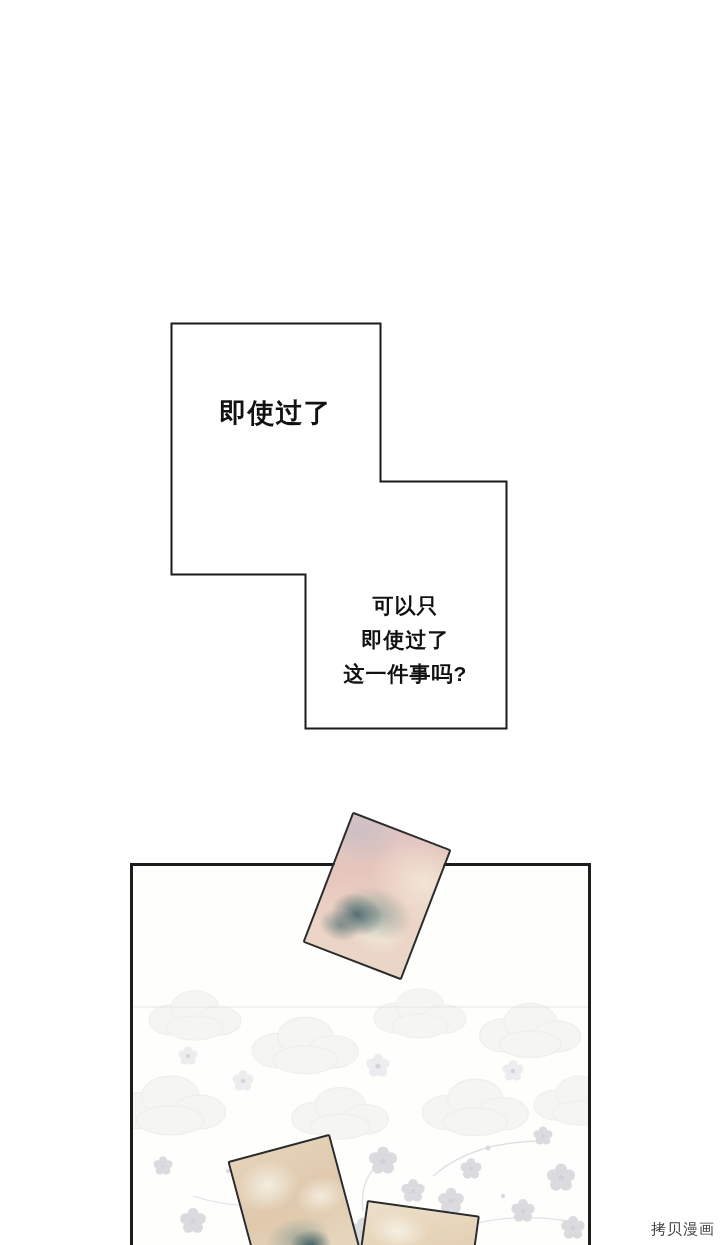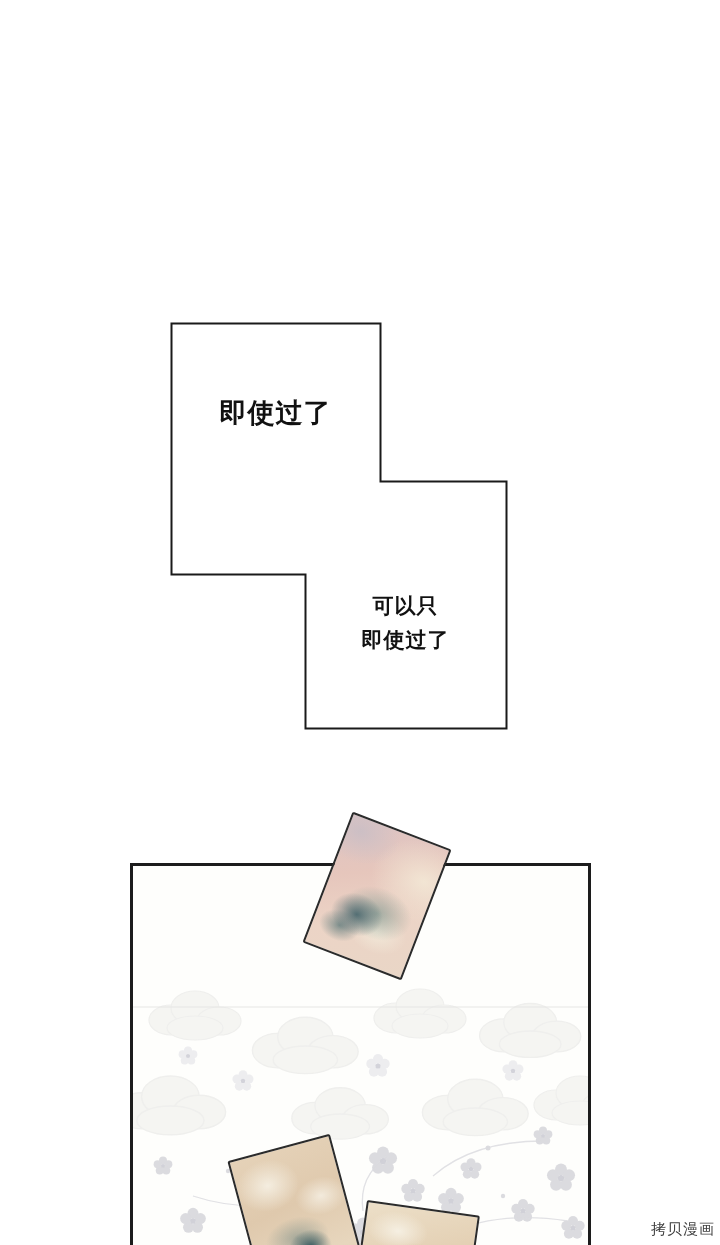--- a/index.html
+++ b/index.html
@@ -87,20 +87,21 @@
   <path d="M171.5,323.5 H380.5 V481.5 H506.5 V728.5 H305.5 V574.5 H171.5 Z" fill="#ffffff" stroke-width="2" stroke="#1a1a1a"></path>
 </svg>
 
 <div class="bubble-text block-a">
   <div class="line">即使过了</div>
 </div>
 
 <div class="bubble-text block-b">
   <div class="line">可以只</div>
   <div class="line">即使过了</div>
+  <div class="line">这一件事吗?</div>
 </div>
 
 <div class="panel">
   <svg class="pattern-svg" viewBox="0 0 455 379">
     <defs>
       <g id="flw">
         <circle cx="0" cy="-7" r="5"></circle>
         <circle cx="6.7" cy="-2.2" r="5"></circle>
         <circle cx="4.1" cy="5.7" r="5"></circle>
         <circle cx="-4.1" cy="5.7" r="5"></circle>

